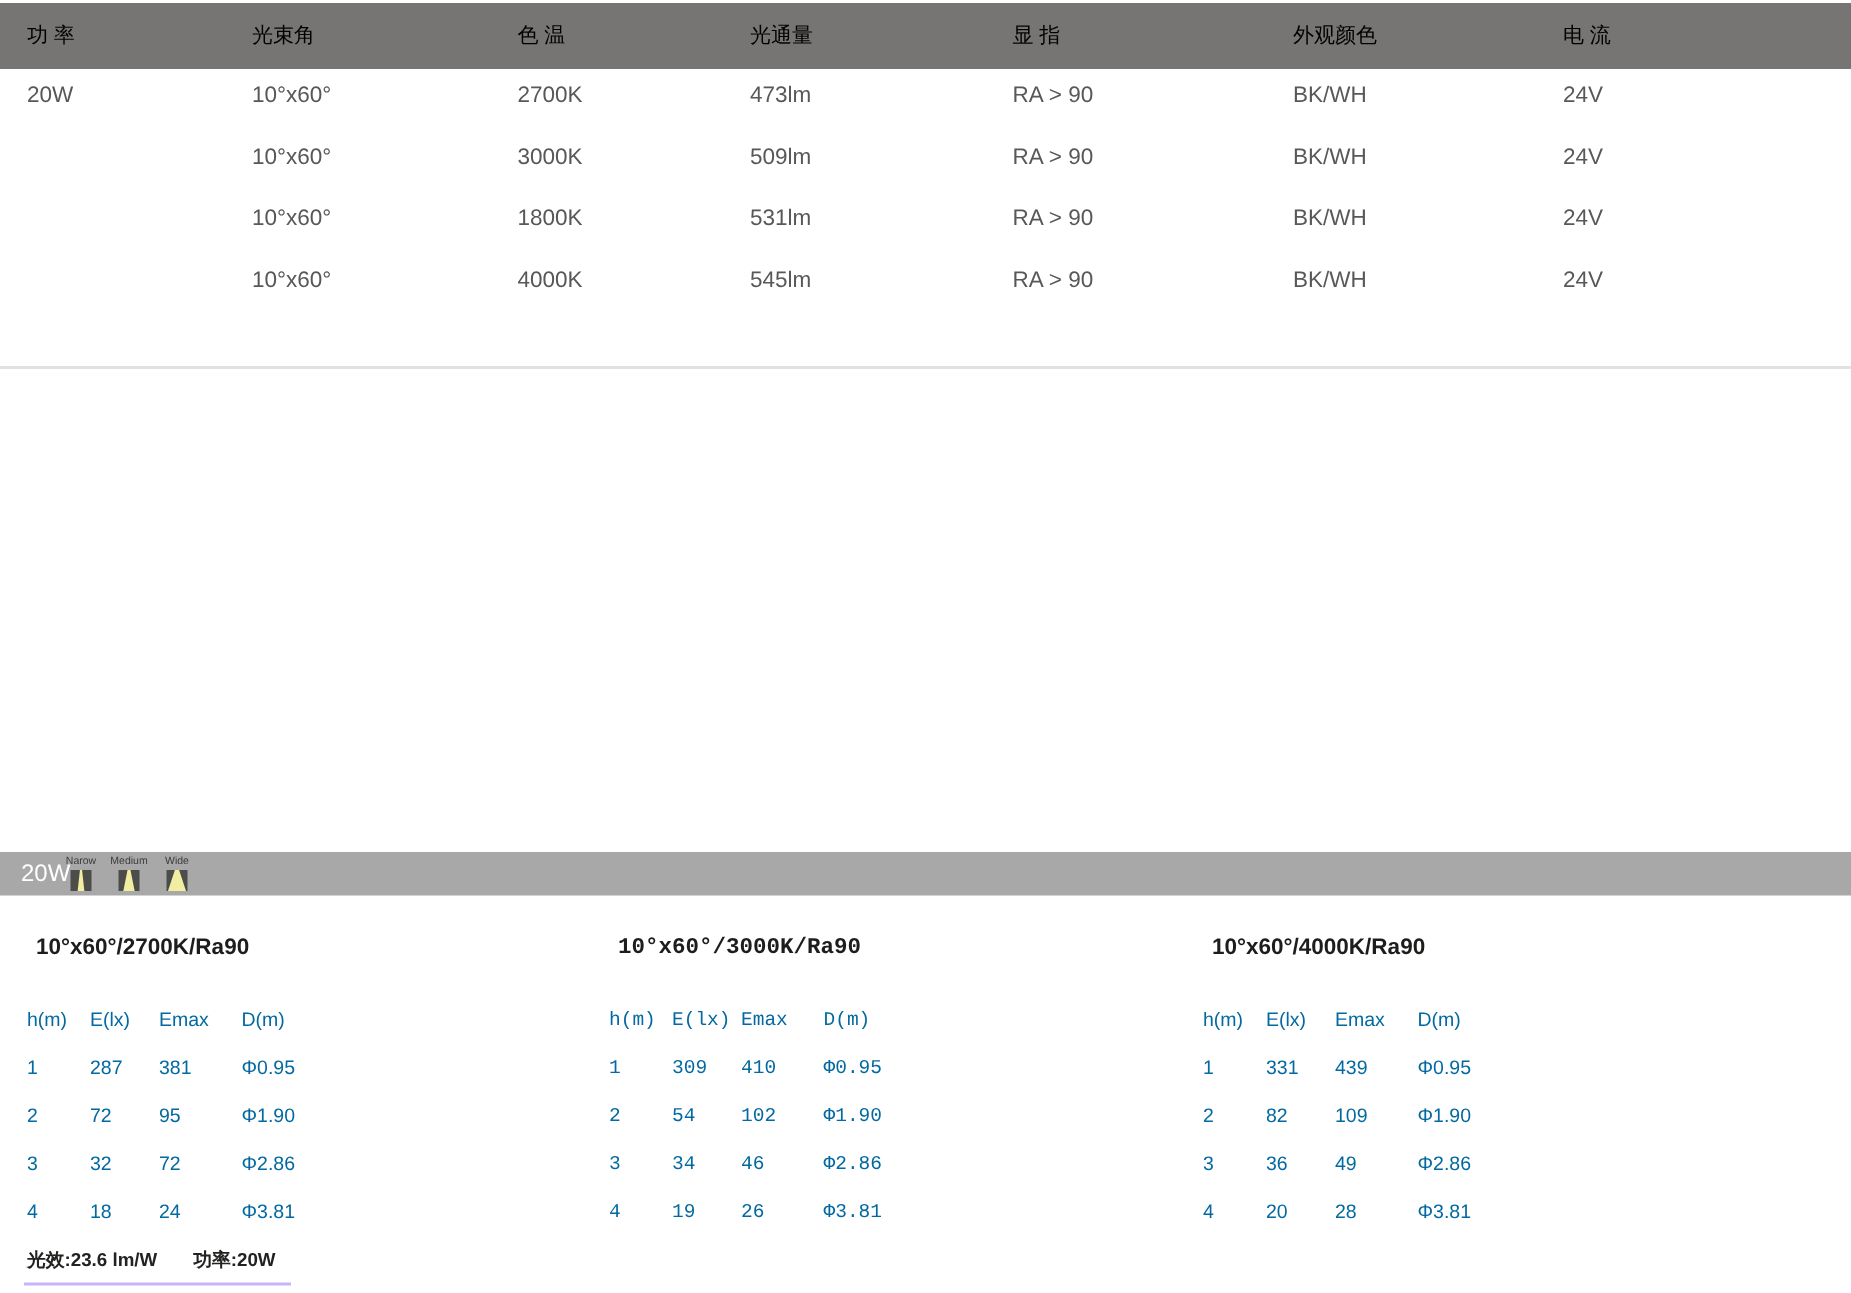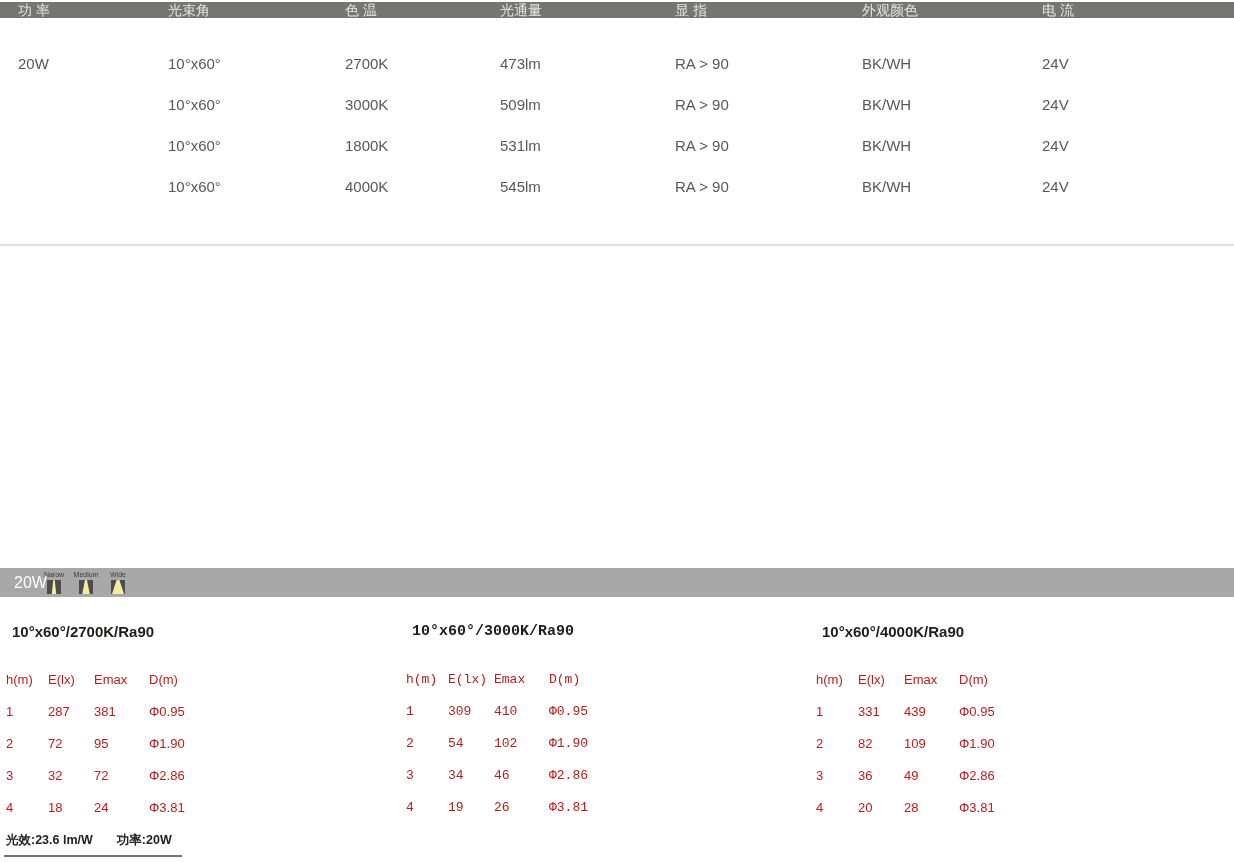--- a/index.html
+++ b/index.html
@@ -5,22 +5,22 @@
   * { margin:0; padding:0; box-sizing:border-box; }
   html,body { background:#ffffff; }
   .page {
     position:relative; width:1234px; height:862px; background:#ffffff;
     font-family:"Liberation Sans", sans-serif; overflow:hidden;
   }
 
   
   .spec-grid { display:grid; grid-template-columns:150px 177px 155px 175px 187px 180px 1fr; }
   .spec-header {
-    position:absolute; top:2px; left:0; width:100%; height:16px;
-    background:#767573; color:#e5e5e5; font-size:14px; align-items:center;
+    position:absolute; top:2px; left:0; width:100%; height:44px;
+    background:#767573; color:#000000; font-size:14px; align-items:center;
   }
   .spec-header > div { padding-left:18px; }
   .spec-rows { position:absolute; top:43px; left:0; width:100%; }
   .spec-row { height:41px; align-items:center; color:#58585a; font-size:15px; }
   .spec-row > div { padding-left:18px; }
 
   .divider { position:absolute; top:244px; left:0; width:100%; height:2px; background:#e1e1e1; }
 
   
   .mid-bar { position:absolute; top:568px; left:0; width:100%; height:29px; background:#a8a8a8; }
@@ -29,27 +29,27 @@
   .beam { display:flex; flex-direction:column; align-items:center; width:16px; }
   .beam-label { font-size:7px; line-height:9px; color:#3c3c3a; white-space:nowrap; }
   .beam-box { position:relative; width:14px; height:14px; background:#4c4c4a; margin-top:1px; display:block; }
   .beam-cone { position:absolute; left:0; top:0; width:100%; height:100%; background:#f1eda2; display:block; }
   .cone-narrow { clip-path:polygon(45% 0, 55% 0, 66% 100%, 34% 100%); }
   .cone-medium { clip-path:polygon(43% 0, 57% 0, 77% 100%, 23% 100%); }
   .cone-wide   { clip-path:polygon(40% 0, 60% 0, 93% 100%, 7% 100%); }
 
   
   .pt { position:absolute; top:618px; width:260px; height:244px; }
-  .pt1 { left:4px; } .pt2 { left:404px;font-family:Liberation Mono, monospace; } .pt3 { left:800px;margin-left:14px; }
+  .pt1 { left:16px; } .pt2 { left:404px;font-family:Liberation Mono, monospace; } .pt3 { left:800px; }
   .pt-title { position:absolute; top:5px; left:8px; font-size:15px; font-weight:bold; color:#1d1d1b; white-space:nowrap; }
   .pt-grid { position:absolute; top:45px; left:2px; display:grid; grid-template-columns:42px 46px 55px 72px; }
-  .pt-grid > div { height:32px; display:flex; align-items:center; font-size:13px; color:#b91c1c; }
+  .pt-grid > div { height:32px; display:flex; align-items:center; font-size:13px; color:#0369a1; }
   .pt-footer {
     position:absolute; top:214px; left:0; font-size:12.5px; font-weight:bold; color:#222220;
-    padding:0 10px 6px 2px; border-bottom:2px solid #737373; white-space:nowrap;text-align:center;
+    padding:0 10px 6px 2px; border-bottom:2px solid #c4b5fd; white-space:nowrap;text-align:center;
   }
   .pt-footer .sep { display:inline-block; width:24px; }
 </style>
 </head>
 <body>
 
 <div class="page">
 
   <div class="spec-header spec-grid">
     <div>功 率</div>

